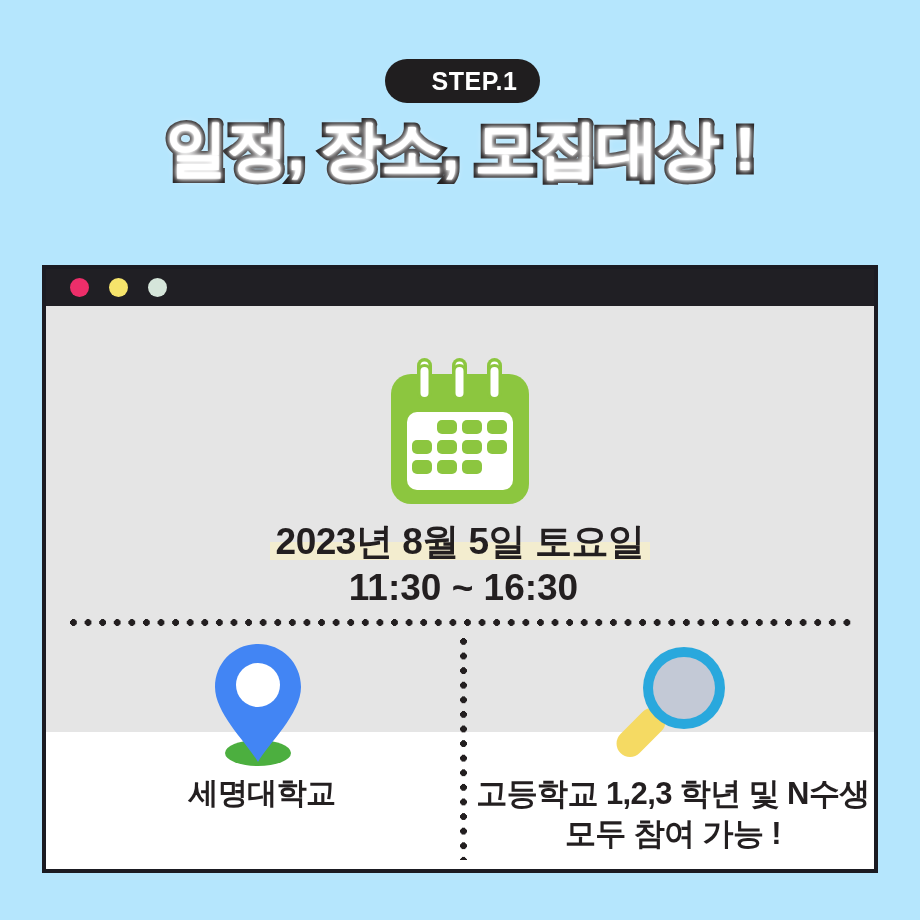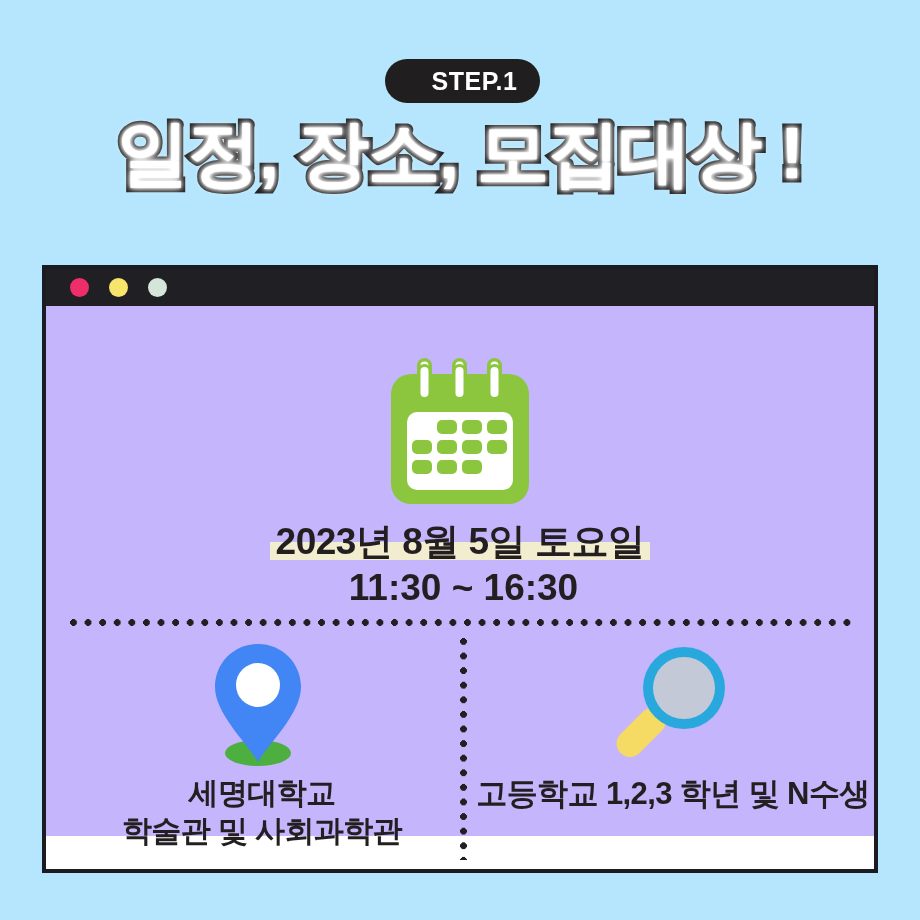--- a/index.html
+++ b/index.html
@@ -38,21 +38,21 @@
     margin-left: 24px;
   }
 
   
   #headline {
     position: absolute;
     left: 0;
     top: 117px;
     width: 920px;
     text-align: center;
-    font-size: 72px;
+    font-size: 62px;
     font-weight: bold;
     line-height: 1.02;
     color: #ffffff;
     letter-spacing: -1px;
     -webkit-text-stroke: 9px #221f20;
     paint-order: stroke fill;
     text-shadow:
       0 0 2px #ffffff,
       0 0 5px #ffffff,
       0 0 9px #ffffff;
@@ -80,22 +80,22 @@
     gap: 20px;
   }
   .dot {
     width: 19px;
     height: 19px;
     border-radius: 50%;
   }
 
   #card-body {
     position: relative;
-    height: 530px;
-    background: #c4b5fd;
+    height: 426px;
+    background: #e5e5e5;
   }
 
   
   #calendar-icon {
     position: absolute;
     left: 50%;
     top: 52px;
     transform: translateX(-50%);
   }
 
@@ -263,31 +263,31 @@
     <div class="panel" id="panel-location">
       <div class="panel-icon">
         <svg width="100" height="126" viewBox="0 0 100 126" aria-hidden="true">
           <ellipse cx="50" cy="113" rx="33" ry="13" fill="#4caf3f"></ellipse>
           <path d="M50 4 C26 4 7 23 7 47 C7 74 40 104 50 122 C60 104 93 74 93 47 C93 23 74 4 50 4 Z" fill="#4285f4"></path>
           <circle cx="50" cy="45" r="22" fill="#ffffff"></circle>
         </svg>
       </div>
       <div class="panel-caption">
         <div>세명대학교</div>
-        <div>학술관 및 사회과학관</div>
       </div>
     </div>
 
     <div class="panel" id="panel-target">
       <div class="panel-icon">
         <svg width="126" height="124" viewBox="0 0 126 124" aria-hidden="true">
           <rect x="6" y="78" width="58" height="27" rx="13.5" fill="#f5da63" transform="rotate(-45 35 91.5)"></rect>
           <circle cx="78" cy="47" r="41" fill="#29a8dd"></circle>
           <circle cx="78" cy="47" r="31" fill="#c3c9d6"></circle>
         </svg>
       </div>
       <div class="panel-caption">
         <div>고등학교 1,2,3 학년 및 N수생</div>
+        <div>모두 참여 가능 !</div>
       </div>
     </div>
 
   </div>
 </div>
 
 </body></html>

